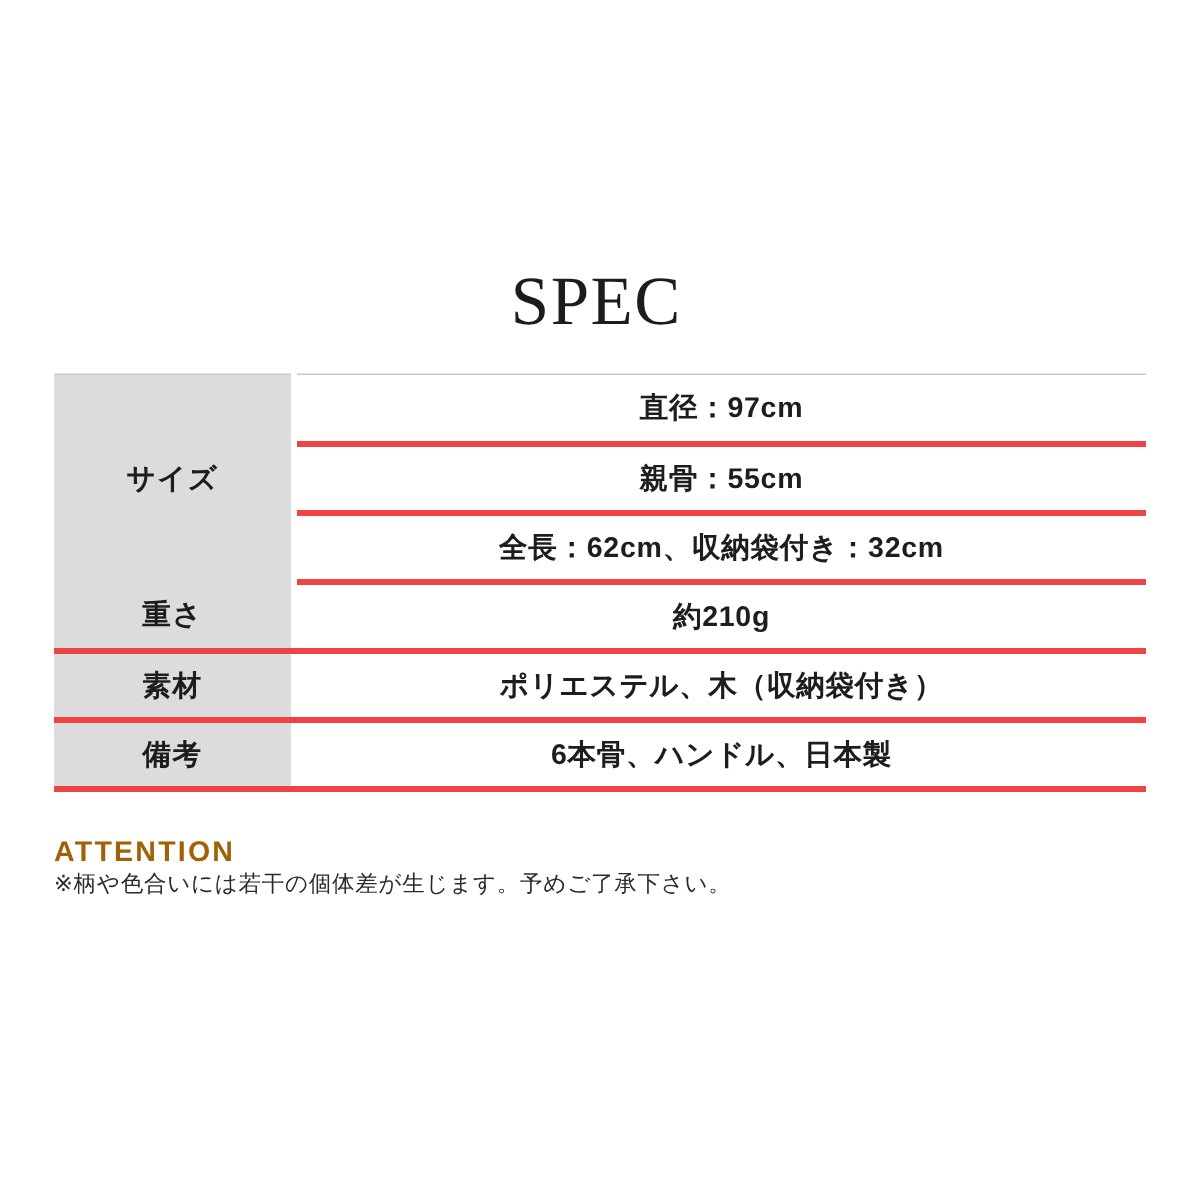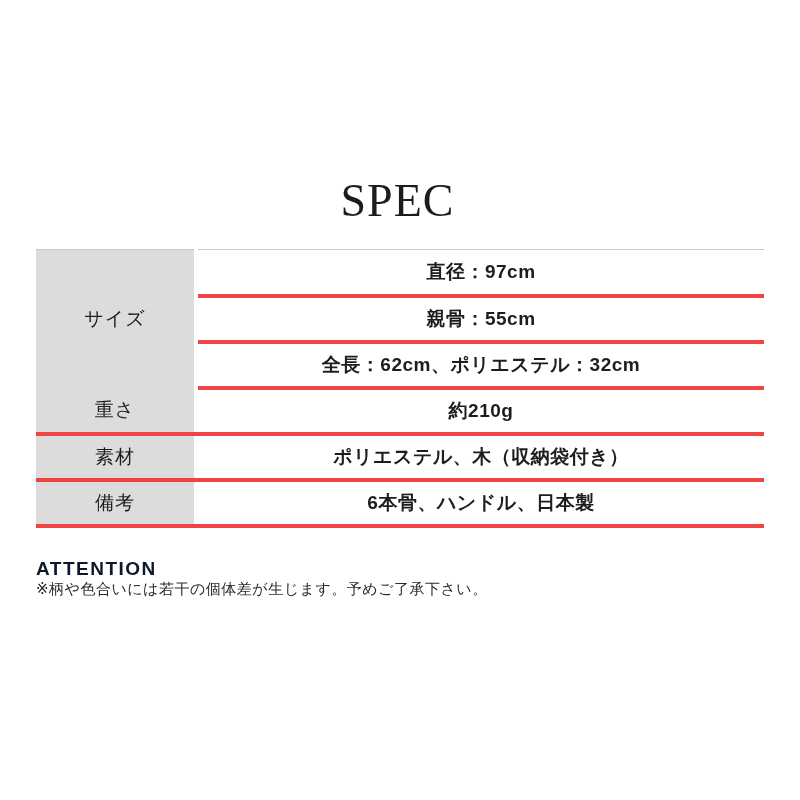--- a/index.html
+++ b/index.html
@@ -53,21 +53,21 @@
     vertical-align: middle;
   }
   .spec-table tr:first-child td {
     border-top: 1px solid #c9c9c9;
   }
   .label-cell {
     width: 158px;
     background: #dcdcdc;
     text-align: center;
     font-size: 19px;
-    font-weight: 400;
+    font-weight: 700;
     color: #1d1d1d;
     letter-spacing: 1px;
     border-right: 4px solid #ffffff;
   }
   .label-cell.nb {
     border-bottom: 1px solid #dcdcdc;
   }
   .value-cell {
     text-align: center;
     font-size: 19px;
@@ -76,21 +76,21 @@
     letter-spacing: 0.5px;
     padding-left: 4px;
   }
   .attention-heading {
     position: absolute;
     left: 36px;
     top: 558px;
     font-size: 19px;
     font-weight: 700;
     letter-spacing: 1.5px;
-    color: #0f172a;
+    color: #a16207;
   }
   .attention-note {
     position: absolute;
     left: 36px;
     top: 580px;
     font-size: 15px;
     font-weight: 400;
     letter-spacing: 0.5px;
     color: #2a2a2a;
   }
@@ -105,21 +105,21 @@
   <table class="spec-table">
     <tbody>
       <tr>
         <td class="label-cell nb" rowspan="3">サイズ</td>
         <td class="value-cell">直径：97cm</td>
       </tr>
       <tr>
         <td class="value-cell">親骨：55cm</td>
       </tr>
       <tr>
-        <td class="value-cell">全長：62cm、ポリエステル：32cm</td>
+        <td class="value-cell">全長：62cm、収納袋付き：32cm</td>
       </tr>
       <tr>
         <td class="label-cell">重さ</td>
         <td class="value-cell">約210g</td>
       </tr>
       <tr>
         <td class="label-cell">素材</td>
         <td class="value-cell">ポリエステル、木（収納袋付き）</td>
       </tr>
       <tr>

